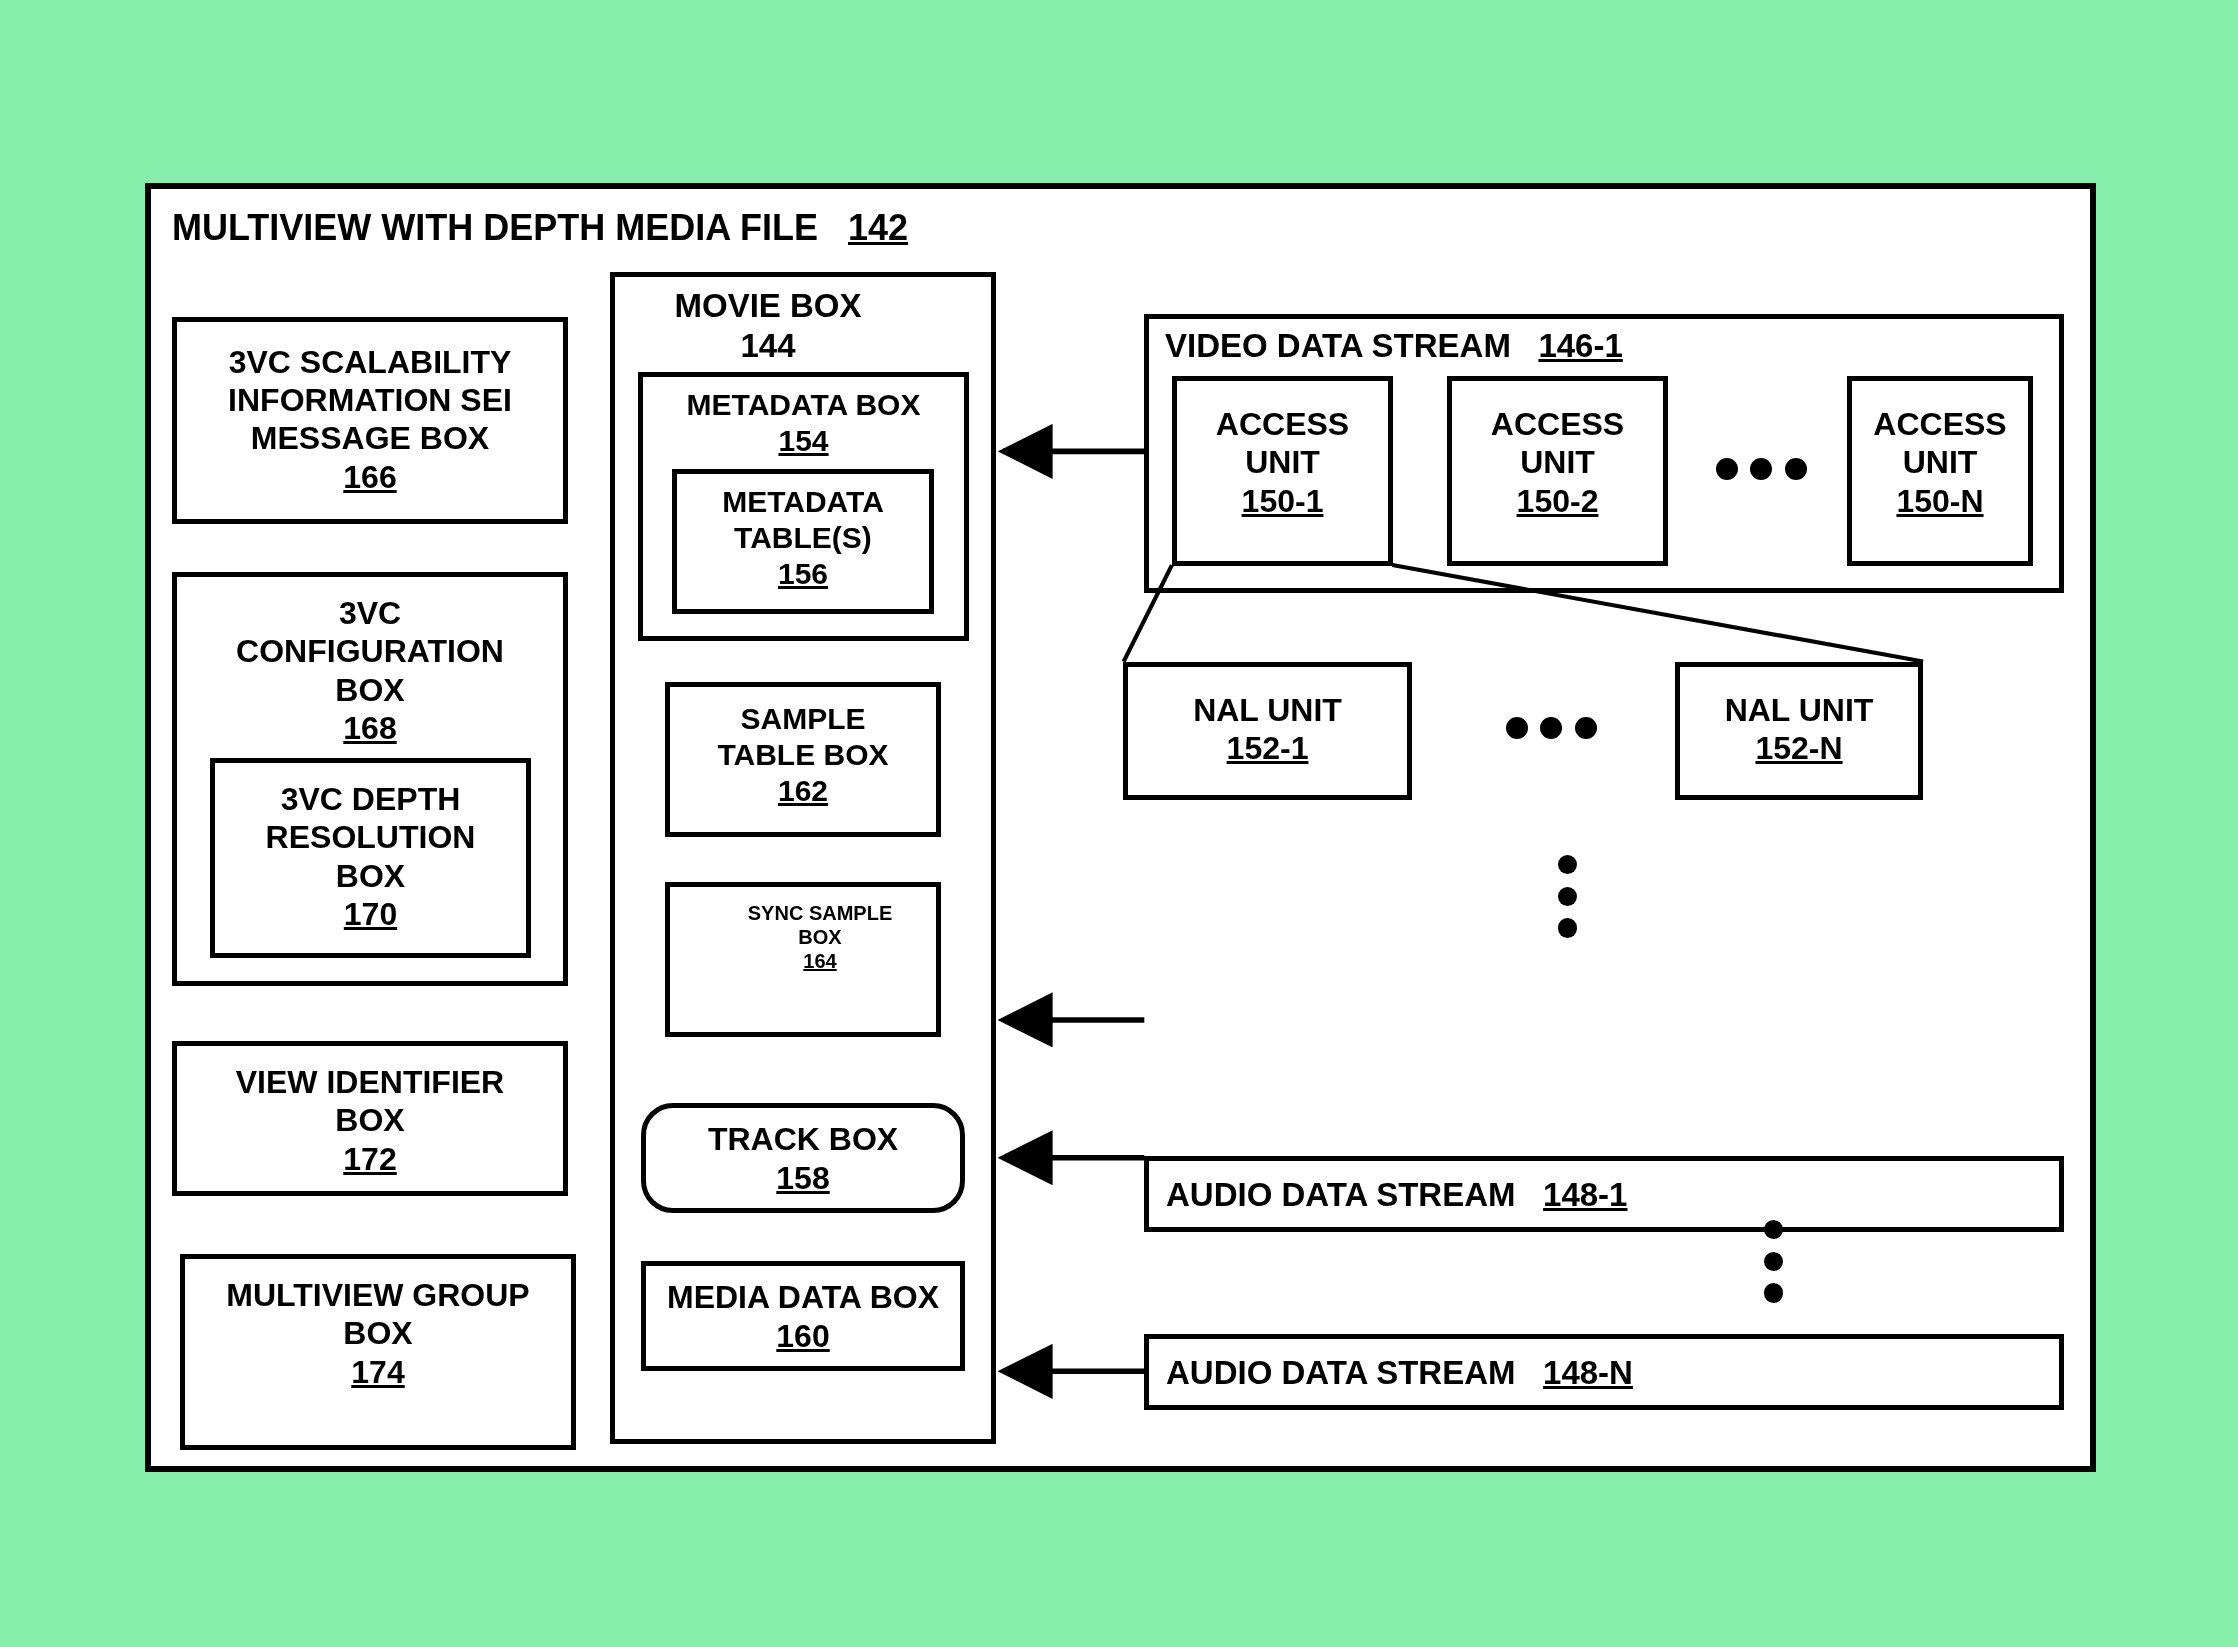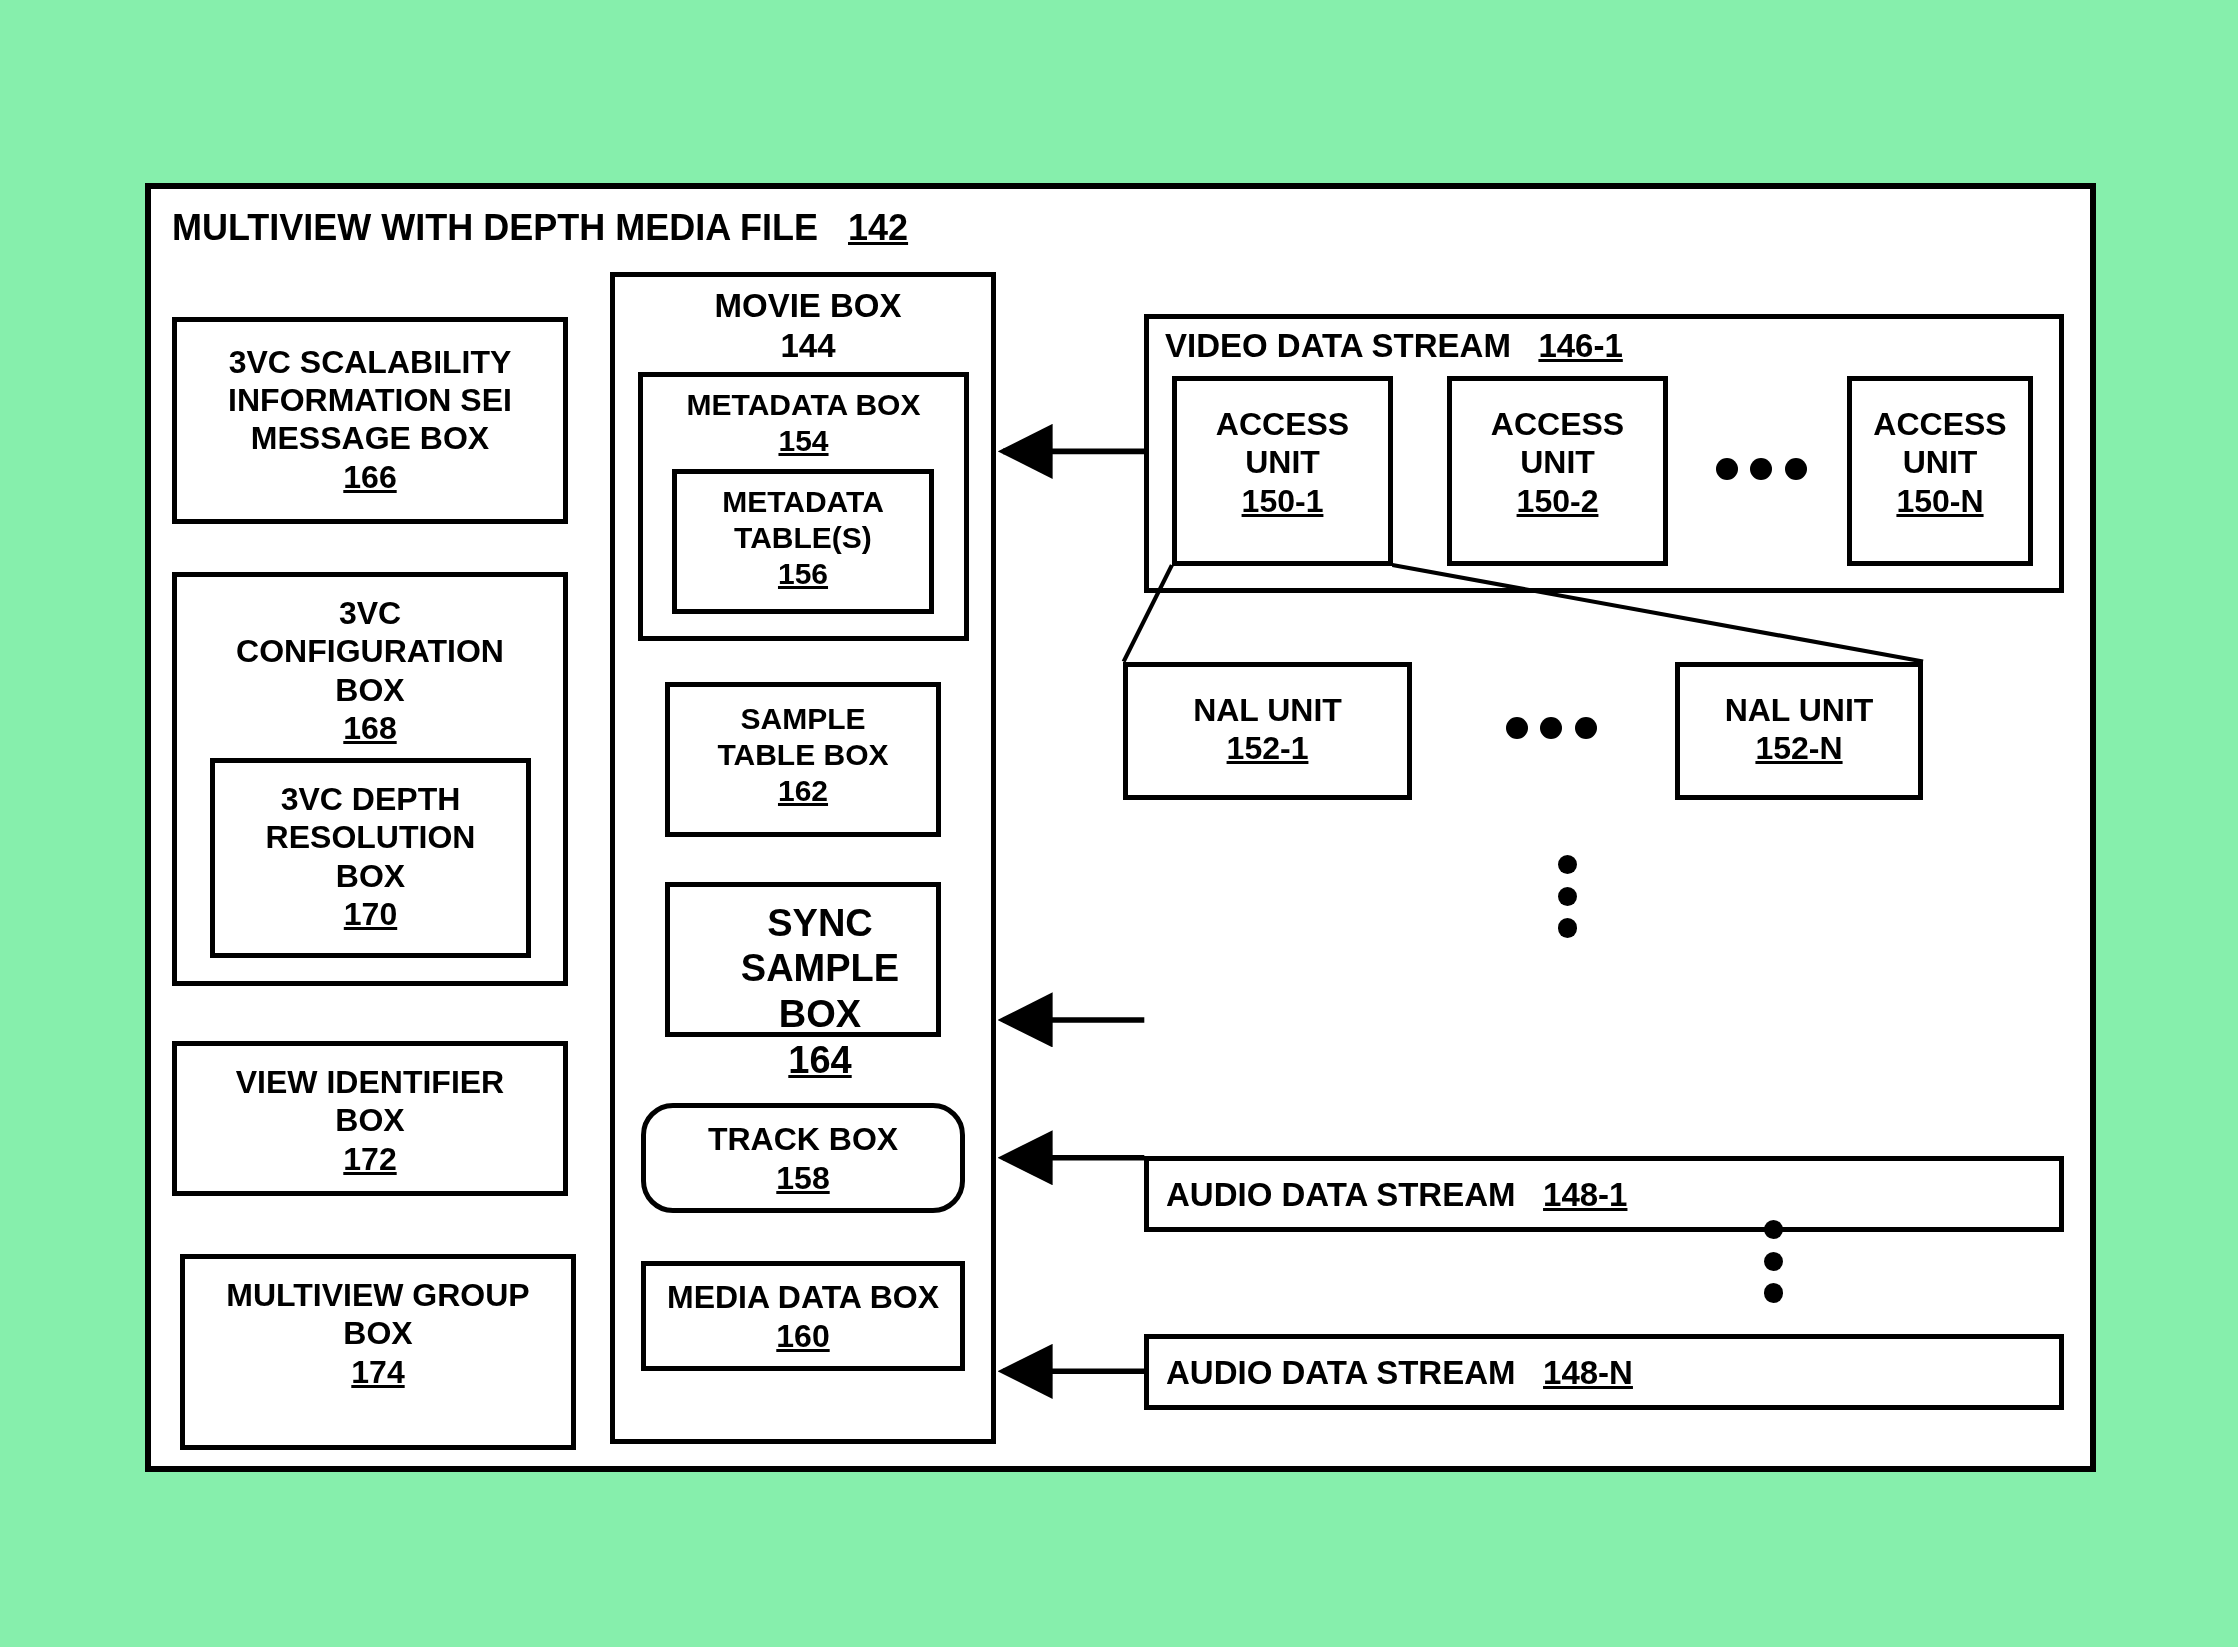--- a/index.html
+++ b/index.html
@@ -119,21 +119,21 @@
 
   <div class="box" style="left:180px; top:1254px; width:396px; height:196px;">
     <div class="label" style="font-size:32px; padding-top:17px;">
       <div>MULTIVIEW GROUP</div>
       <div>BOX</div>
       <div class="ref">174</div>
     </div>
   </div>
 
   <div class="box" style="left:610px; top:272px; width:386px; height:1172px;"></div>
-  <div class="label" style="position:absolute; left:610px; top:286px; width:316px; font-size:33px;margin-left:40px;">
+  <div class="label" style="position:absolute; left:610px; top:286px; width:316px; font-size:33px;">
     <div>MOVIE BOX</div>
     <div>144</div>
   </div>
 
   <div class="box" style="left:638px; top:372px; width:331px; height:269px;">
     <div class="label" style="font-size:30px; padding-top:10.3px;">
       <div>METADATA BOX</div>
       <div class="ref">154</div>
     </div>
   </div>
@@ -148,21 +148,21 @@
 
   <div class="box" style="left:665px; top:682px; width:276px; height:155px;">
     <div class="label" style="font-size:30px; padding-top:13.8px;">
       <div>SAMPLE</div>
       <div>TABLE BOX</div>
       <div class="ref">162</div>
     </div>
   </div>
 
   <div class="box" style="left:665px; top:882px; width:276px; height:155px;">
-    <div class="label" style="font-size:38px; padding-top:13.8px;padding-left:34px;">
+    <div class="label" style="font-size:20px; padding-top:13.8px;padding-left:34px;">
       <div>SYNC SAMPLE</div>
       <div>BOX</div>
       <div class="ref">164</div>
     </div>
   </div>
 
   <div class="box" style="left:641px; top:1103px; width:324px; height:110px;border-radius:32px;">
     <div class="label" style="font-size:32px; padding-top:12.4px;">
       <div>TRACK BOX</div>
       <div class="ref">158</div>

